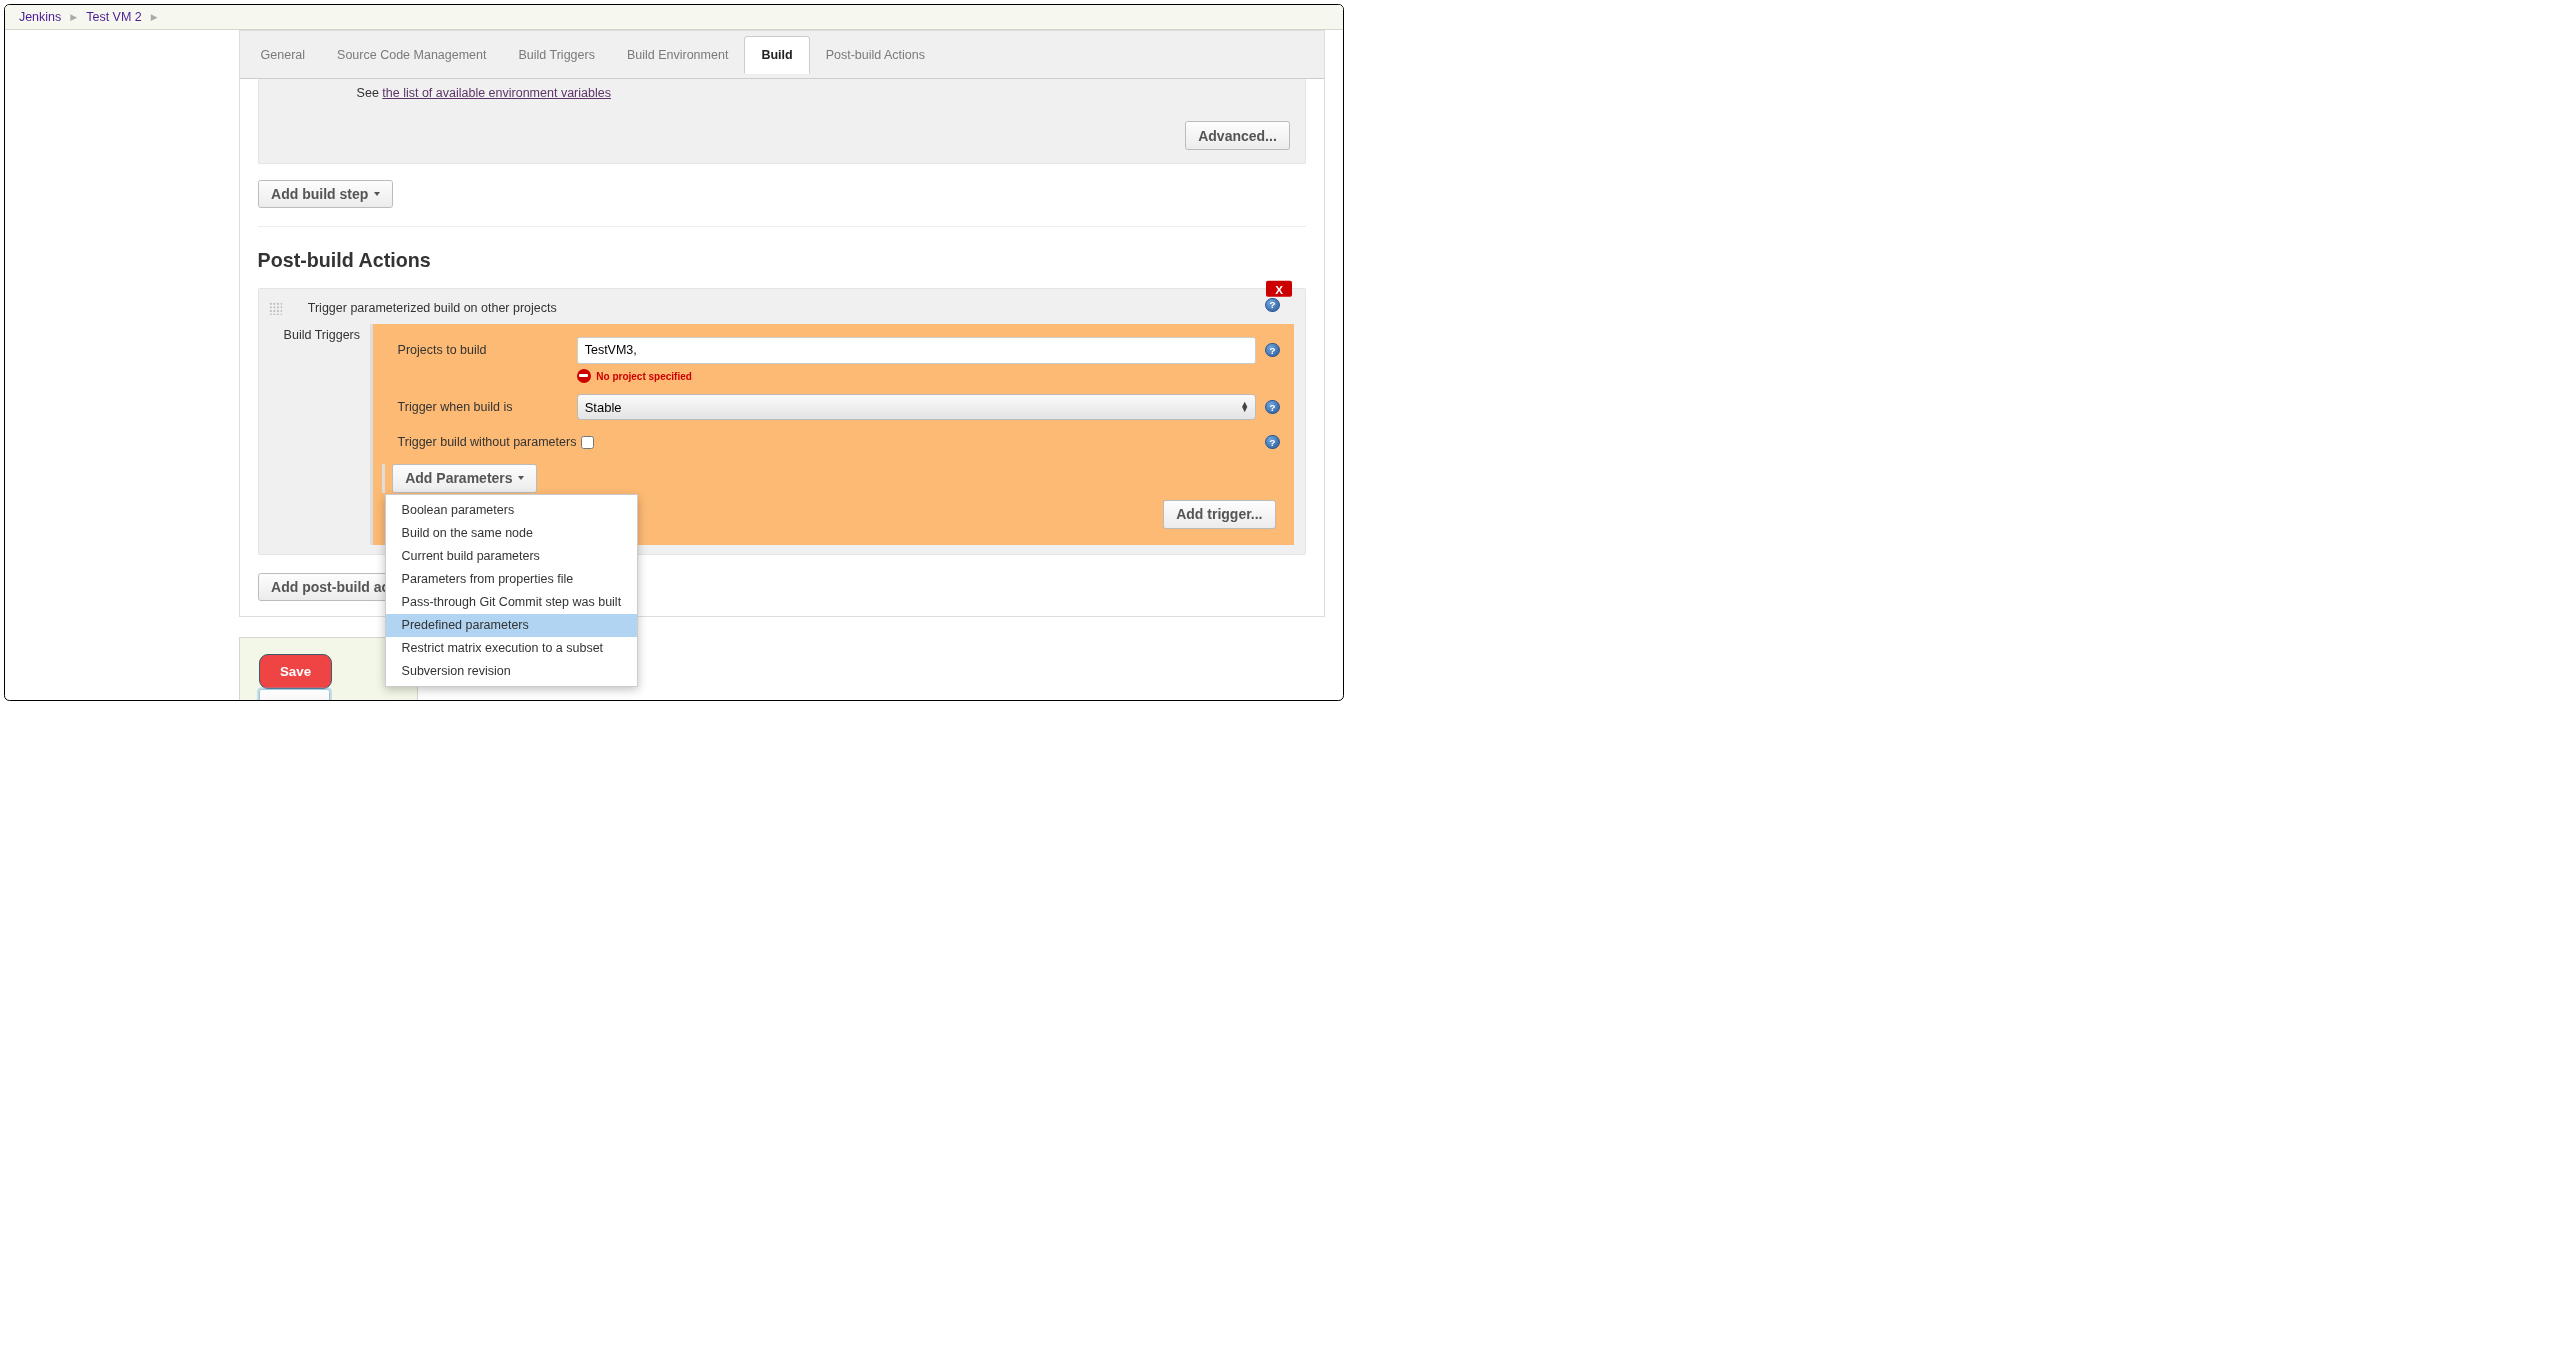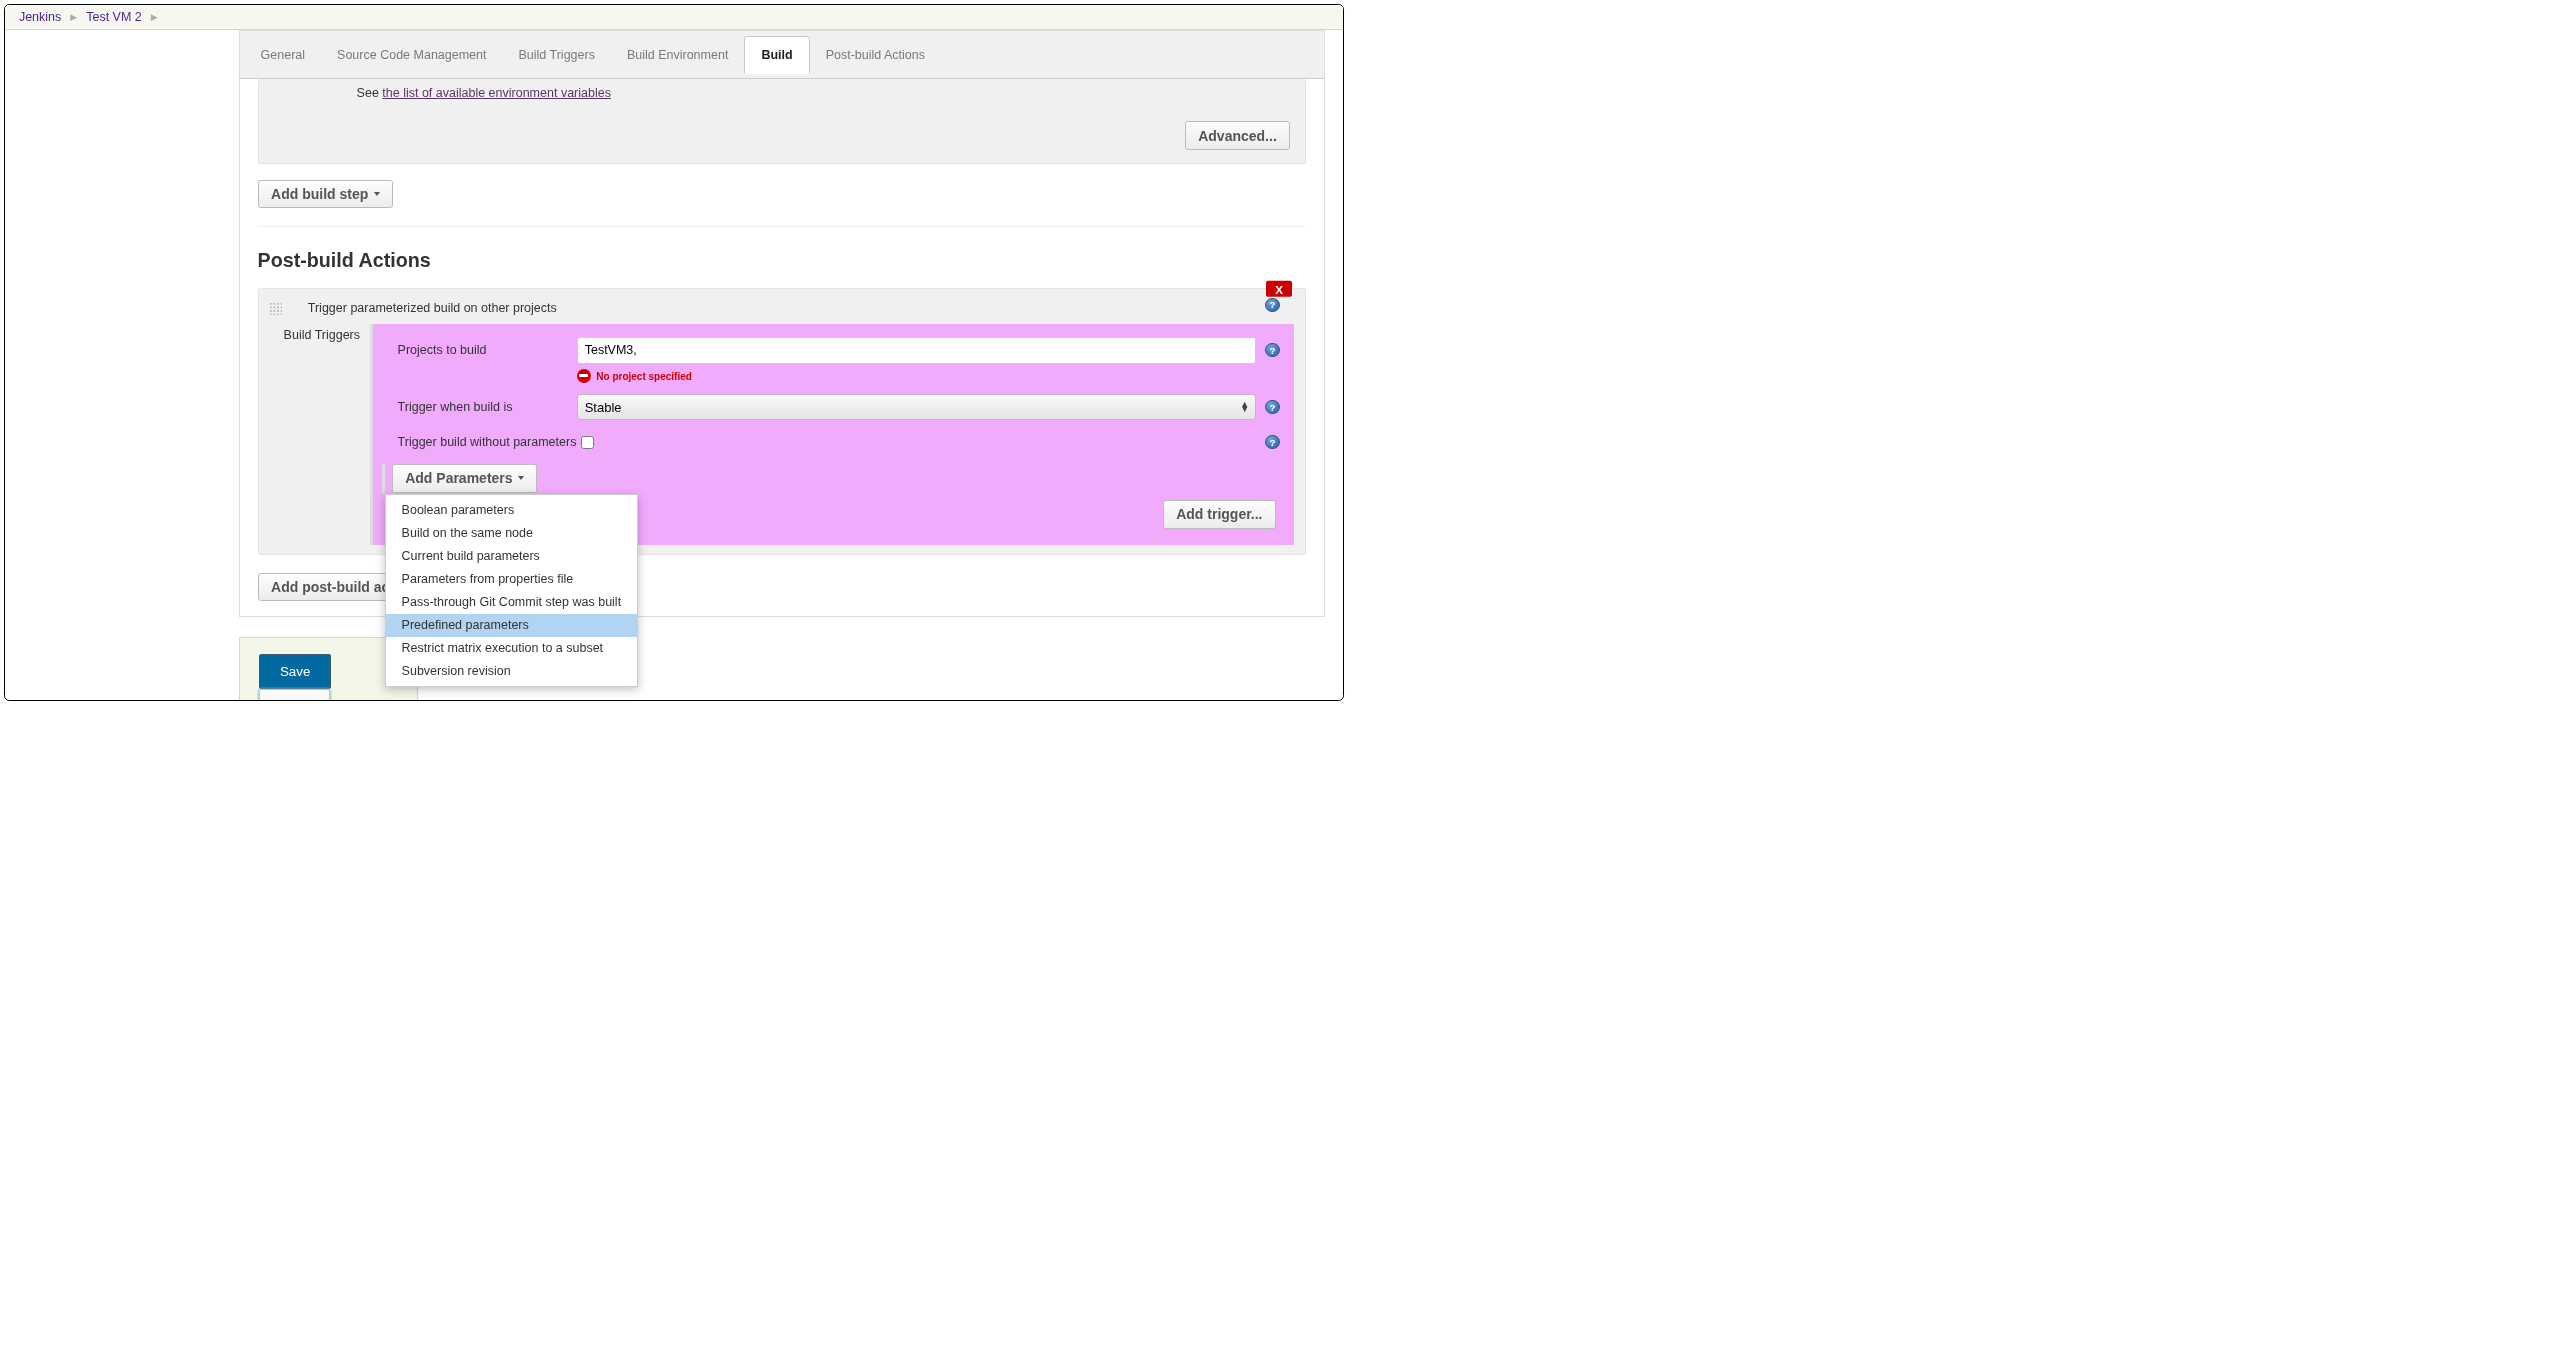--- a/index.html
+++ b/index.html
@@ -171,21 +171,21 @@
     padding: 0 10.7px 0 25px;
   }
   .panel-side {
     width: 86px;
     padding-top: 3.6px;
     font-size: 12.5px;
     color: #333;
   }
   .panel-form {
     flex: 1;
-    background: #f0abfc;
+    background: #fdba74;
     border-left: 3.6px solid #ddd;
     padding: 12.5px 14.3px 12.5px 25px;
     position: relative;
   }
   .form-row {
     display: flex;
     align-items: center;
     margin-bottom: 12.5px;
     position: relative;
   }
@@ -289,26 +289,26 @@
   .footer-bar {
     background: #f3f7e8;
     border: 0.9px solid #d3d7cf;
     margin: 19.7px 18px 0 0;
     padding: 16px 19.7px;
     position: relative;
     z-index: 1;
     width: 179px;
   }
   .btn-primary {
-    background: #0369a1;
+    background: #ef4444;
     color: #fff;
     border: 0.9px solid #3a5c6e;
-    font-weight: normal;
+    font-weight: bold;
     padding: 9px 19.7px;
-    border-radius: 2px;
+    border-radius: 9px;
     cursor: pointer;
     margin-right: 9px;
   }
   .btn-apply {
     background: linear-gradient(#fdfdfd, #ececec);
     border: 0.9px solid #9ecae1;
     box-shadow: 0 0 0 1.8px rgba(120,170,210,0.4);
     color: #555;
     font-weight: bold;
     padding: 9px 16px;

